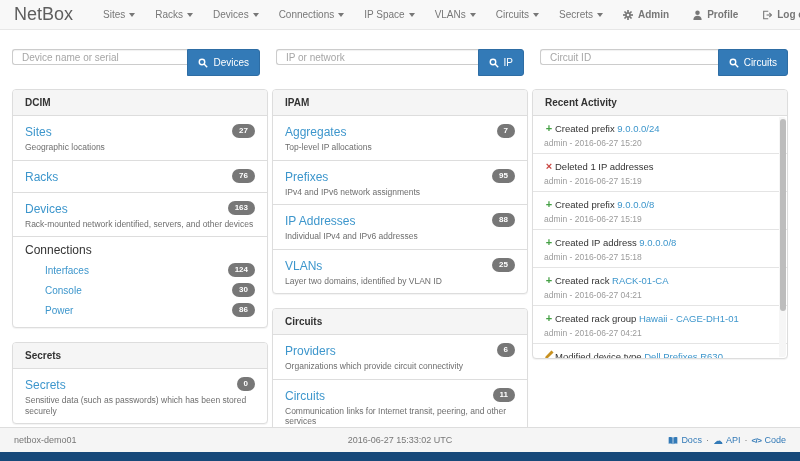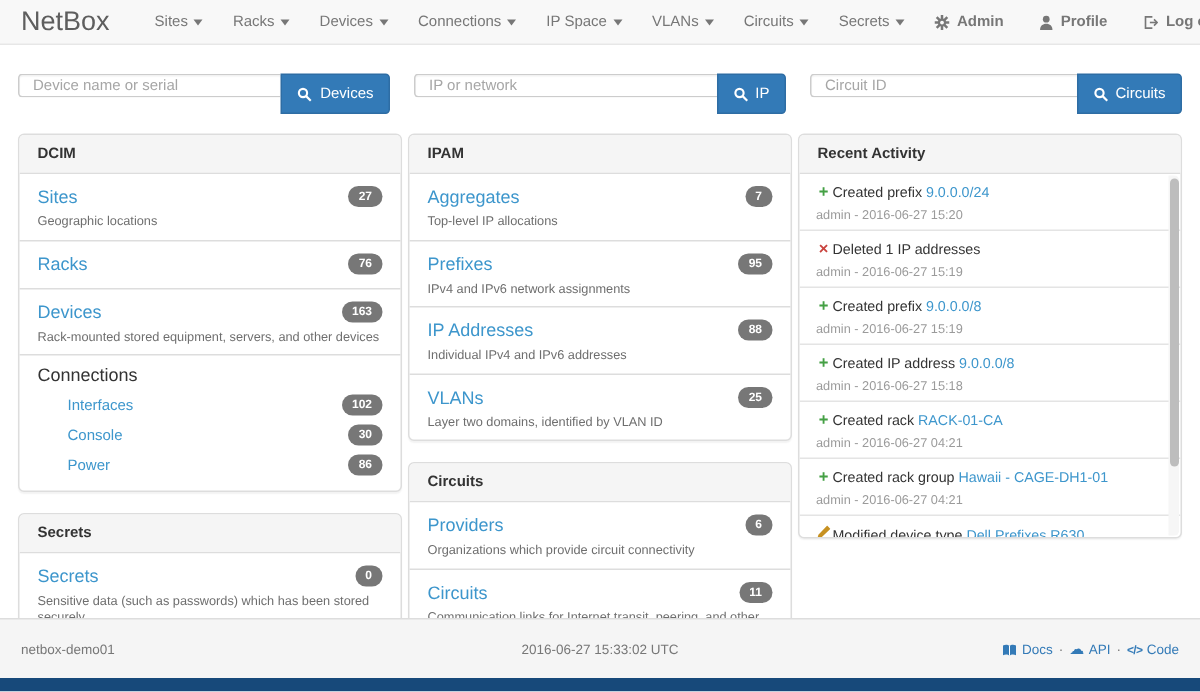--- a/index.html
+++ b/index.html
@@ -82,21 +82,21 @@
   .scrollbar {
     position: absolute; top: 1px; bottom: 1px; right: 1px; width: 7px;
     background: #f6f6f6; border-radius: 0 3px 3px 0; cursor: pointer;
   }
   .scroll-thumb {
     position: absolute; top: 2px; left: 0.5px; width: 6px; height: 80%;
     background: #bdbdbd; border-radius: 3px;
   }
   
   .page-footer {
-    position: absolute; left: 0; right: 0; bottom: 9px; height: 40px;
+    position: absolute; left: 0; right: 0; bottom: 9px; height: 25px;
     background: #f5f5f5; border-top: 1px solid #ddd;
     display: flex; align-items: center; padding: 0 14px; font-size: 9px; color: #777;
   }
   .footer-center {
     position: absolute; left: 0; right: 0; text-align: center; pointer-events: none;
   }
   .footer-links { margin-left: auto; display: inline-flex; align-items: center; gap: 4px; z-index: 1; }
   .flink { color: #337ab7; display: inline-flex; align-items: flex-end; gap: 3px; cursor: pointer; }
   .fsep { color: #777; }
   .cloud-glyph { font-size: 10px; line-height: 9px; }
@@ -217,28 +217,28 @@
     <a class="item-link">Sites</a>
     <div class="item-desc">Geographic locations</div>
   </div>
           <div class="panel-item">
     <span class="badge">76</span>
     <a class="item-link">Racks</a>
   </div>
           <div class="panel-item">
     <span class="badge">163</span>
     <a class="item-link">Devices</a>
-    <div class="item-desc">Rack-mounted stored equipment, servers, and other devices</div>
+    <div class="item-desc">Rack-mounted network identified, servers, and other devices</div>
   </div>
           <div class="panel-item">
     <div class="group-title">Connections</div>
     <div class="sub-items">
               <div class="sub-item">
     <a class="sub-link">Interfaces</a>
-    <span class="badge">102</span>
+    <span class="badge">124</span>
   </div>
               <div class="sub-item">
     <a class="sub-link">Console</a>
     <span class="badge">30</span>
   </div>
               <div class="sub-item">
     <a class="sub-link">Power</a>
     <span class="badge">86</span>
   </div>
             </div>

